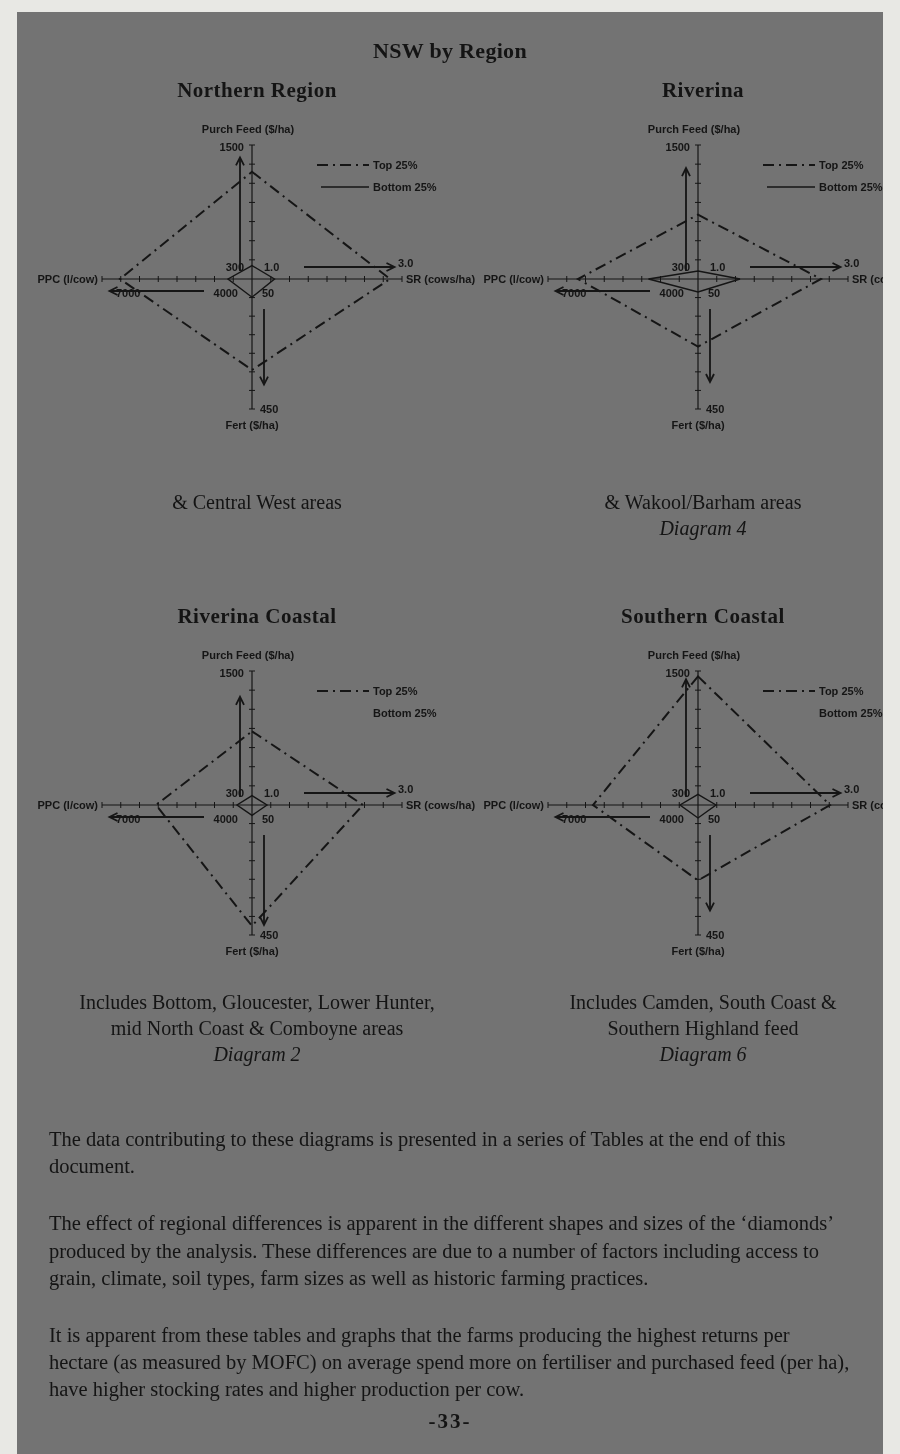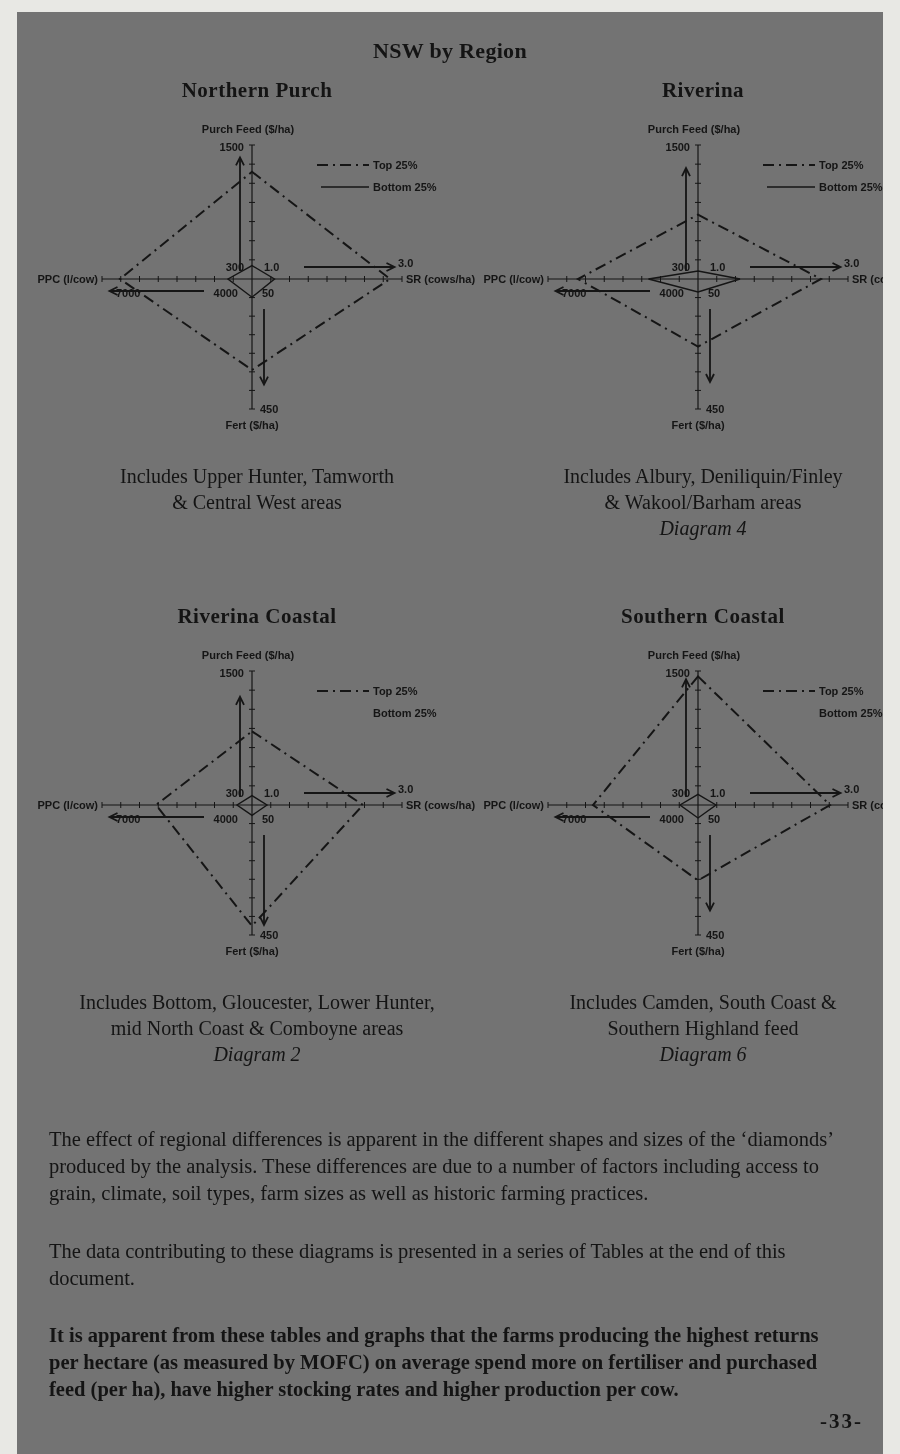--- a/index.html
+++ b/index.html
@@ -20,36 +20,36 @@
     font-size:21px;font-weight:700;margin:0 0 6px 0;letter-spacing:0.5px;
   }
   .diagram-svg{display:block;margin:0 auto;}
   .diagram-svg text{
     font-family:"Liberation Sans", sans-serif;font-weight:700;fill:#151515;
   }
   .caption{font-size:20px;line-height:1.28;margin:10px 0 0 0;}
   .diagram-label{font-size:20px;font-style:italic;margin:2px 0 0 0;}
   .bodytext{margin-top:60px;padding:0 12px;}
   .bodytext p{font-size:20.5px;line-height:1.32;margin:0 0 30px 0;}
-  .bodytext p.bold{font-weight:700;margin-bottom:6px;}
+  .bodytext p.bold{font-weight:400;margin-bottom:6px;}
   .pagenum{
-    text-align:right;font-size:21px;font-weight:700;letter-spacing:2px;margin-top:2px;
+    text-align:center;font-size:21px;font-weight:700;letter-spacing:2px;margin-top:2px;
   }
 </style>
 </head>
 <body>
 
 <div class="page">
 
   <h1 class="page-title">NSW by Region</h1>
 
   <div class="diagram-grid">
 
     <section class="diagram-block">
-      <h2 class="region-title">Northern Purch</h2>
+      <h2 class="region-title">Northern Region</h2>
       <svg class="diagram-svg" width="440" height="345" viewBox="0 0 440 345">
           <defs>
             <marker id="arrow0" markerWidth="12" markerHeight="12" refX="8" refY="5" orient="auto" markerUnits="userSpaceOnUse">
               <path d="M1,1 L9,5 L1,9" fill="none" stroke="#151515" stroke-width="1.8"></path>
             </marker>
           </defs>
           <g>
             <line x1="65" y1="170" x2="365" y2="170" stroke="#151515" stroke-width="1.2"></line>
             <line x1="215" y1="36" x2="215" y2="300" stroke="#151515" stroke-width="1.2"></line>
             <line x1="233.75" y1="167" x2="233.75" y2="173" stroke="#151515" stroke-width="1"></line>
@@ -105,21 +105,21 @@
             <line x1="167" y1="182" x2="73.5" y2="182" marker-end="url(#arrow0)"></line>
             <line x1="227" y1="200" x2="227" y2="274.6" marker-end="url(#arrow0)"></line>
           </g>
           <g>
             <line x1="280" y1="56" x2="332" y2="56" stroke="#151515" stroke-width="2" stroke-dasharray="11 5 2 5"></line>
             <text x="336" y="60" font-size="11">Top 25%</text>
             <line x1="284" y1="78" x2="332" y2="78" stroke="#151515" stroke-width="1.4"></line>
             <text x="336" y="82" font-size="11">Bottom 25%</text>
           </g>
         </svg>
-      <p class="caption"><span>Includes Upper Hunter, Tamworth</span><br><span>&amp; Central West areas</span></p>
+      <p class="caption"><br><span>&amp; Central West areas</span></p>
     </section>
 
     <section class="diagram-block">
       <h2 class="region-title">Riverina</h2>
       <svg class="diagram-svg" width="440" height="345" viewBox="0 0 440 345">
           <defs>
             <marker id="arrow1" markerWidth="12" markerHeight="12" refX="8" refY="5" orient="auto" markerUnits="userSpaceOnUse">
               <path d="M1,1 L9,5 L1,9" fill="none" stroke="#151515" stroke-width="1.8"></path>
             </marker>
           </defs>
@@ -179,21 +179,21 @@
             <line x1="167" y1="182" x2="73.5" y2="182" marker-end="url(#arrow1)"></line>
             <line x1="227" y1="200" x2="227" y2="272" marker-end="url(#arrow1)"></line>
           </g>
           <g>
             <line x1="280" y1="56" x2="332" y2="56" stroke="#151515" stroke-width="2" stroke-dasharray="11 5 2 5"></line>
             <text x="336" y="60" font-size="11">Top 25%</text>
             <line x1="284" y1="78" x2="332" y2="78" stroke="#151515" stroke-width="1.4"></line>
             <text x="336" y="82" font-size="11">Bottom 25%</text>
           </g>
         </svg>
-      <p class="caption"><span>Includes Albury, Deniliquin/Finley</span><br><span>&amp; Wakool/Barham areas</span></p>
+      <p class="caption"><br><span>&amp; Wakool/Barham areas</span></p>
       <p class="diagram-label">Diagram 4</p>
     </section>
 
     <section class="diagram-block">
       <h2 class="region-title">Riverina Coastal</h2>
       <svg class="diagram-svg" width="440" height="345" viewBox="0 0 440 345">
           <defs>
             <marker id="arrow2" markerWidth="12" markerHeight="12" refX="8" refY="5" orient="auto" markerUnits="userSpaceOnUse">
               <path d="M1,1 L9,5 L1,9" fill="none" stroke="#151515" stroke-width="1.8"></path>
             </marker>
@@ -334,20 +334,20 @@
             <text x="336" y="82" font-size="11">Bottom 25%</text>
           </g>
         </svg>
       <p class="caption"><span>Includes Camden, South Coast &amp;</span><br><span>Southern Highland feed</span></p>
       <p class="diagram-label">Diagram 6</p>
     </section>
 
   </div>
 
   <div class="bodytext">
+    <p>The data contributing to these diagrams is presented in a series of Tables at the end of this document.</p>
     <p>The effect of regional differences is apparent in the different shapes and sizes of the ‘diamonds’ produced by the analysis. These differences are due to a number of factors including access to grain, climate, soil types, farm sizes as well as historic farming practices.</p>
-    <p>The data contributing to these diagrams is presented in a series of Tables at the end of this document.</p>
     <p class="bold">It is apparent from these tables and graphs that the farms producing the highest returns per hectare (as measured by MOFC) on average spend more on fertiliser and purchased feed (per ha), have higher stocking rates and higher production per cow.</p>
   </div>
 
   <div class="pagenum">-33-</div>
 
 </div>
 
 </body></html>

